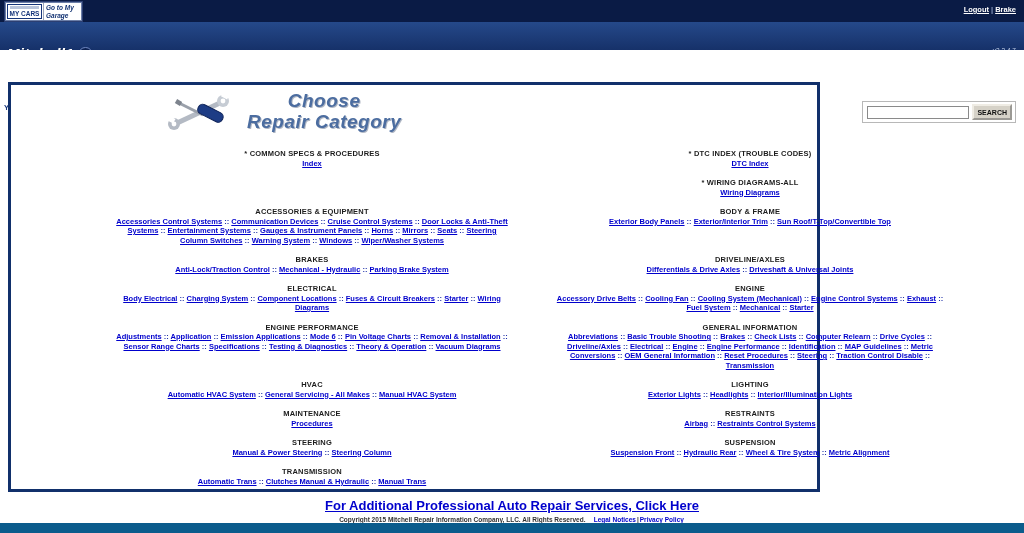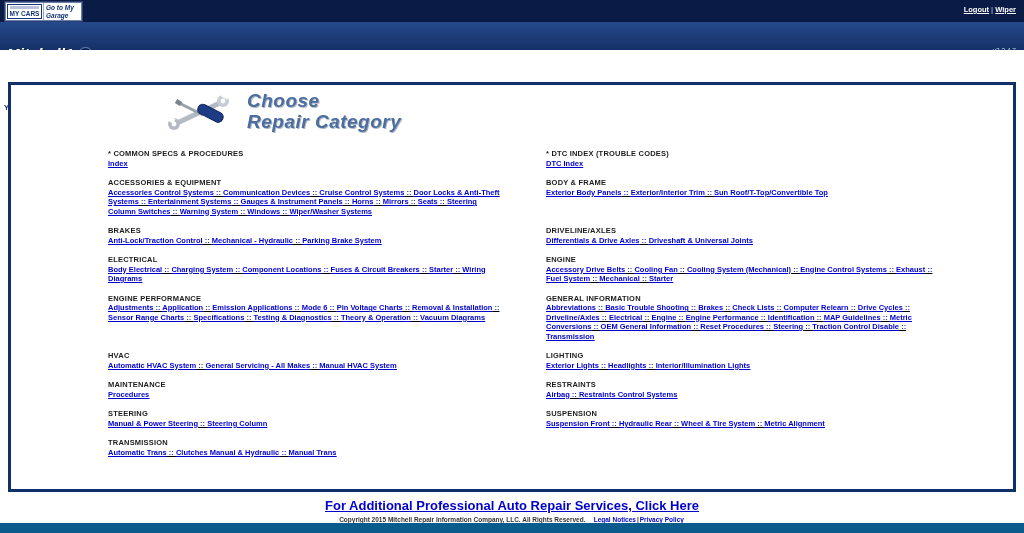--- a/index.html
+++ b/index.html
@@ -48,32 +48,32 @@
   .breadcrumb .gt { color:#444; font-weight:bold; margin:0 1px; }
   .breadcrumb .current { color:#333; margin-left:2px; }
   .search-wrap { position:absolute; top:51px; right:8px; width:154px; height:22px; background:#fff;
     border:1px solid #b8b8b8; display:flex; align-items:center; justify-content:flex-end; padding-right:3px; }
   .search-input { width:102px; height:13px; border:1px solid #8a8a8a; font-size:7.5px; padding:0 2px; }
   .search-btn { margin-left:3px; height:16px; font-size:7px; font-weight:bold; color:#111;
     background:#d6d2c8; border:2px outset #efece4; padding:0 3px; cursor:pointer;
     font-family:"Liberation Sans", sans-serif; }
 
   
-  .main-panel { position:absolute; top:82px; left:8px; width:1008px; height:410px;
-    background:#fff; border:3px solid #11306b; }
+  .main-panel { position:absolute; top:82px; left:8px; width:812px; height:410px;
+    background:#fff; border:3px solid #11306b;text-align:center; }
   .title-row { display:flex; align-items:flex-start; margin:5px 0 0 156px; height:52px; }
   .title-text { margin-left:16px; font-style:italic; font-weight:900; font-size:19px;
     line-height:21px; color:#4c6da0; letter-spacing:.5px; text-shadow:1px 1px 0 rgba(27,46,84,.35); }
 
   
   .cat-grid { display:grid; grid-template-columns:392px 392px; column-gap:46px;
-    padding-left:97px; margin-top:7px; grid-auto-rows:min-content; }
+    padding-left:97px; margin-top:7px; grid-auto-rows:min-content;margin-left:8px; }
   .section { margin-bottom:10px; }
   .sec-heading { font-size:7.5px; font-weight:bold; color:#1c1c1c; line-height:9.5px; letter-spacing:.2px; }
-  .sec-links { font-size:7.5px; font-weight:bold; line-height:9.5px;text-decoration:underline; }
+  .sec-links { font-size:7.5px; font-weight:bold; line-height:9.5px; }
   .cat-link { color:#0000cc; text-decoration:underline; cursor:pointer; }
   .sep { color:#2233aa; }
 
   
   .footer { position:absolute; top:496px; left:0; width:1024px; text-align:center; }
   .footer-link { font-size:13px; color:#0000cc; text-decoration:underline; font-weight:bold; cursor:pointer; }
   .copyright-row { margin-top:2px; font-size:6.5px; color:#333; font-weight:bold; }
   .copyright-row a { color:#0000cc; text-decoration:underline; cursor:pointer; margin:0 1px; }
   .top-link-row { margin-top:2px; }
   .top-link { font-size:8px; font-weight:bold; color:#0000cc; text-decoration:underline; cursor:pointer; }
@@ -83,21 +83,21 @@
 <body>
 
 <div class="topbar">
   <div class="garage-btn">
     <div class="plate">
       <span>MY CARS</span>
     </div>
     <div class="garage-label">Go to My Garage</div>
   </div>
   <div class="top-links">
-    <a>Logout</a><span class="pipe">|</span><a>Wiper</a>
+    <a>Logout</a><span class="pipe">|</span><a>Brake</a>
   </div>
 </div>
 
 <div class="band">
   <div class="logo">
     <span class="logo-name">Mitchell1</span><span class="diy-badge">DIY</span>
     <div class="tagline">Your eAutoRepair Solution</div>
   </div>
   <div class="version">v2.2.4.7</div>
   <div class="slash"></div>
@@ -181,20 +181,24 @@
         <div class="sec-links"><a class="cat-link">Manual &amp; Power Steering</a><span class="sep"> :: </span><a class="cat-link">Steering Column</a></div>
       </div>
       <div class="section" style="grid-area: 10 / 1;">
         <div class="sec-heading">TRANSMISSION</div>
         <div class="sec-links"><a class="cat-link">Automatic Trans</a><span class="sep"> :: </span><a class="cat-link">Clutches Manual &amp; Hydraulic</a><span class="sep"> :: </span><a class="cat-link">Manual Trans</a></div>
       </div>
       <div class="section" style="grid-area: 1 / 2;">
         <div class="sec-heading">* DTC INDEX (TROUBLE CODES)</div>
         <div class="sec-links"><a class="cat-link">DTC Index</a></div>
       </div>
+      <div class="section" style="grid-area: 2 / 2;">
+        <div class="sec-heading">* WIRING DIAGRAMS-ALL</div>
+        <div class="sec-links"><a class="cat-link">Wiring Diagrams</a></div>
+      </div>
       <div class="section" style="grid-area: 3 / 2;">
         <div class="sec-heading">BODY &amp; FRAME</div>
         <div class="sec-links"><a class="cat-link">Exterior Body Panels</a><span class="sep"> :: </span><a class="cat-link">Exterior/Interior Trim</a><span class="sep"> :: </span><a class="cat-link">Sun Roof/T-Top/Convertible Top</a></div>
       </div>
       <div class="section" style="grid-area: 4 / 2;">
         <div class="sec-heading">DRIVELINE/AXLES</div>
         <div class="sec-links"><a class="cat-link">Differentials &amp; Drive Axles</a><span class="sep"> :: </span><a class="cat-link">Driveshaft &amp; Universal Joints</a></div>
       </div>
       <div class="section" style="grid-area: 5 / 2;">
         <div class="sec-heading">ENGINE</div>

